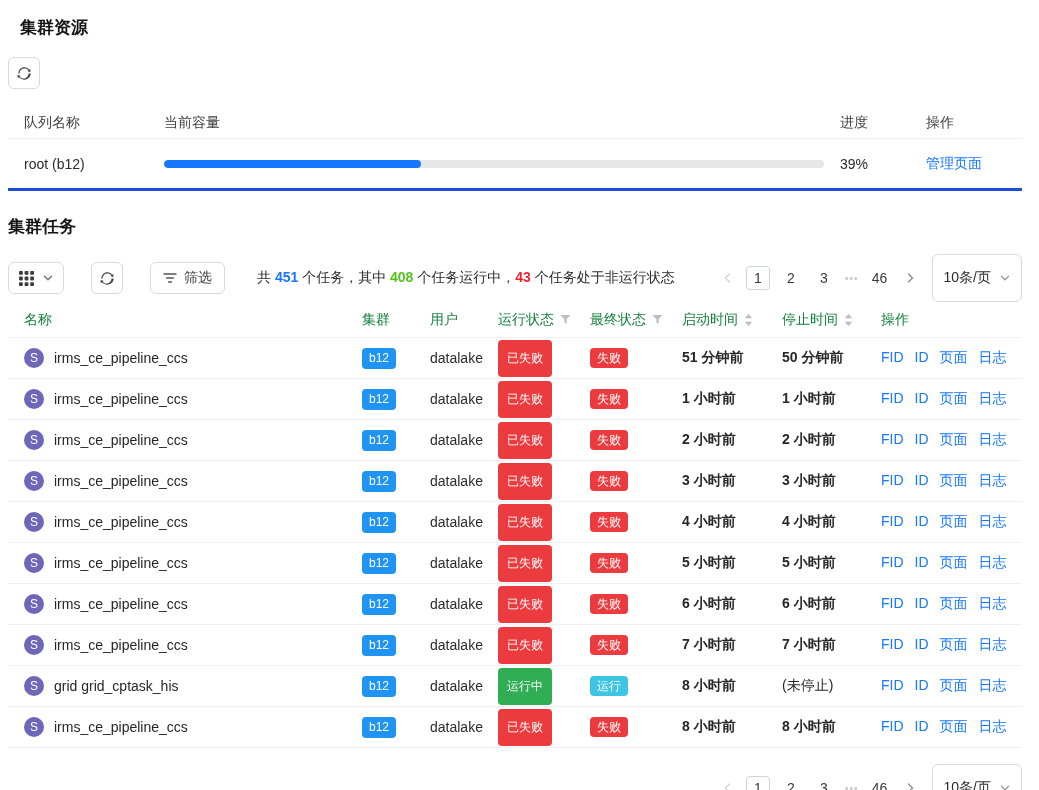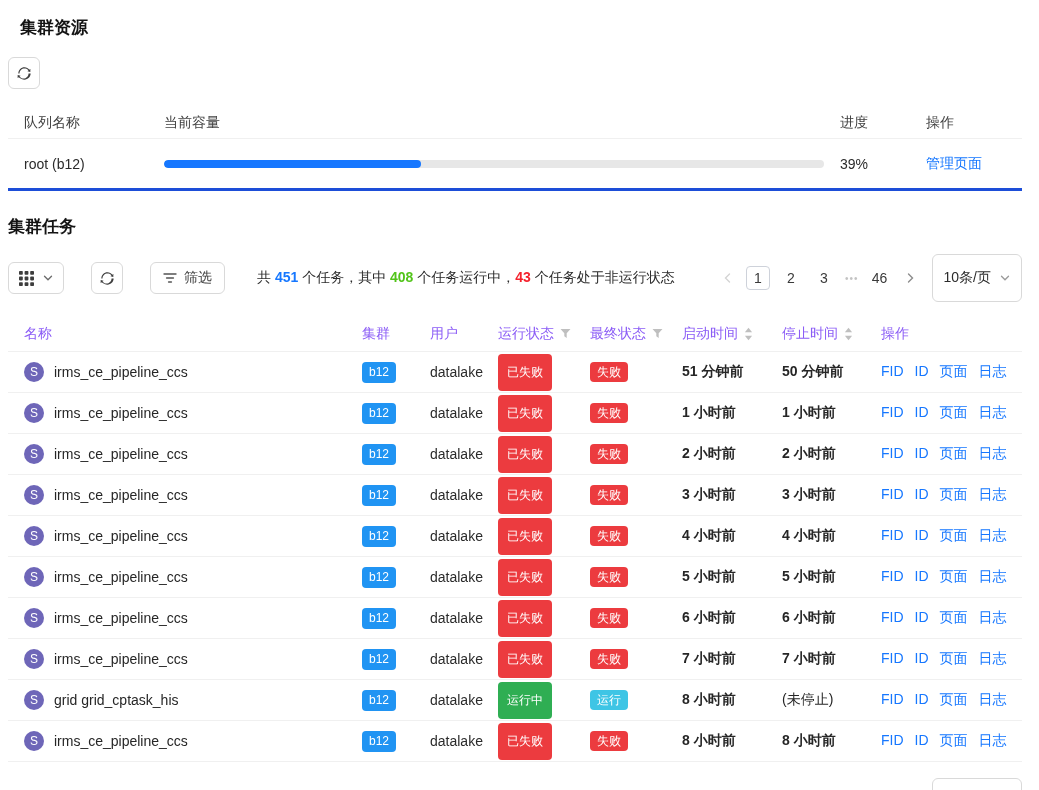--- a/index.html
+++ b/index.html
@@ -31,21 +31,21 @@
   .rt-header,.rt-row{
     display:grid;grid-template-columns:140px 1fr 70px 96px;column-gap:16px;align-items:center;
   }
   .rt-header{height:32px;border-bottom:1px solid #f0f0f0;color:#3f3f3f;font-weight:500;}
   .rt-row{height:52px;border-bottom:3px solid #1d4ed8;}
   .rt-cell.first{padding-left:16px;}
   .progress-track{height:8px;width:100%;background:#e7e7e7;border-radius:4px;overflow:hidden;}
   .progress-fill{height:100%;background:var(--progress);border-radius:4px;}
 
   
-  .tasks-toolbar{display:flex;align-items:center;gap:27px;margin-bottom:14px;}
+  .tasks-toolbar{display:flex;align-items:center;gap:27px;}
   .summary{margin-left:5px;color:#2b2b2b;white-space:nowrap;}
   .summary .num{font-weight:700;}
   .num-total{color:var(--count-total);}
   .num-running{color:var(--count-running);}
   .num-stopped{color:var(--count-stopped);}
 
   
   .pagination{display:flex;align-items:center;gap:9px;margin-left:auto;}
   .pg-item{min-width:24px;height:24px;line-height:24px;text-align:center;border-radius:4px;
     color:#3a3a3a;cursor:pointer;padding:0 4px;}
@@ -56,21 +56,21 @@
   .pg-ellipsis{color:#c3c3c3;font-size:10px;letter-spacing:1px;cursor:pointer;}
   .page-size-select{display:flex;align-items:center;gap:9px;height:48px;border:1px solid #d9d9d9;
     border-radius:6px;padding:16px 11px;cursor:pointer;color:#2b2b2b;margin-left:4px;background:#fff;}
   .bottom-pagination{display:flex;justify-content:flex-end;margin-top:16px;}
   .bottom-pagination .pagination{margin-left:0;}
 
   
   .tasks-header,.task-row{
     display:grid;grid-template-columns:354px 68px 68px 92px 92px 100px 99px 1fr;align-items:center;
   }
-  .tasks-header{height:36px;border-bottom:1px solid #f0f0f0;color:#8b5cf6;font-weight:500;}
+  .tasks-header{height:36px;border-bottom:1px solid #f0f0f0;color:#15803d;font-weight:500;}
   .th{display:flex;align-items:center;gap:6px;}
   .th.first{padding-left:16px;}
   .task-row{height:41px;border-bottom:1px solid #f0f0f0;}
   .name-cell{display:flex;align-items:center;gap:10px;padding-left:16px;overflow:hidden;}
   .task-name{white-space:nowrap;overflow:hidden;text-overflow:ellipsis;color:#262626;}
   .avatar{width:20px;height:20px;border-radius:50%;background:var(--avatar);color:#fff;
     font-size:12px;display:flex;align-items:center;justify-content:center;flex:none;}
   .badge{display:inline-block;color:#fff;font-size:12px;line-height:21px;padding:8px 9px;border-radius:4px;}
   .badge-cluster{background:var(--cluster);padding:0 7px;}
   .badge-error{background:var(--error);}

